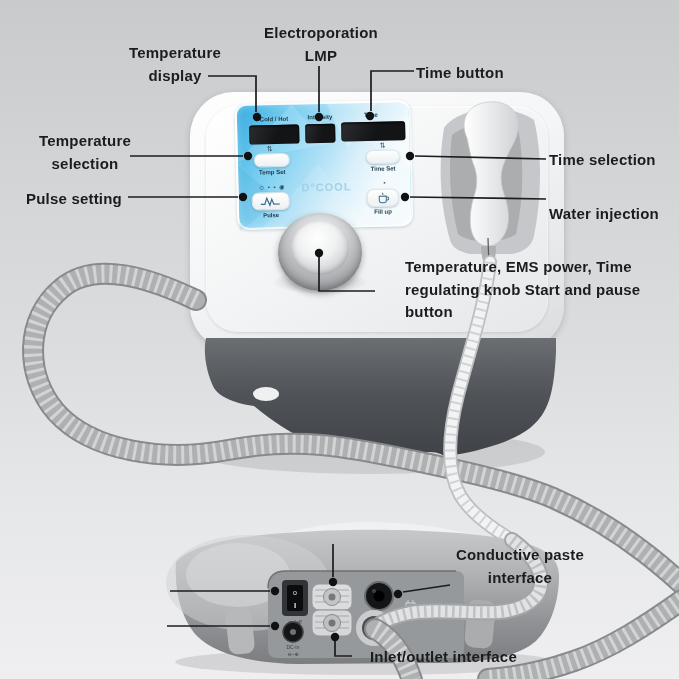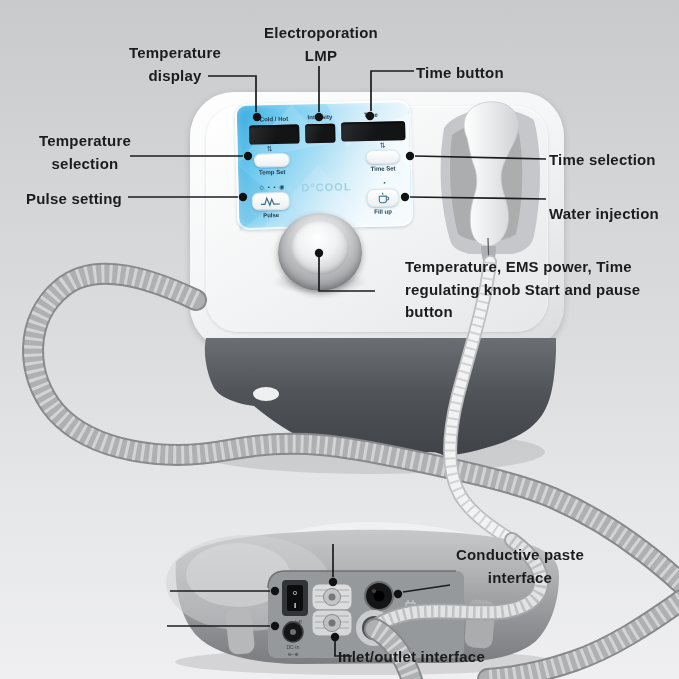--- a/index.html
+++ b/index.html
@@ -67,21 +67,21 @@
   #cl-time-display{left:416px;top:62px;white-space:nowrap;}
   #cl-temp-sel{left:22px;top:130px;width:126px;}
   #cl-pulse{left:26px;top:188px;white-space:nowrap;}
   #cl-time-sel{left:549px;top:149px;white-space:nowrap;}
   #cl-water{left:549px;top:203px;white-space:nowrap;}
   #cl-knob{left:361px;top:256px;width:256px;margin-left:44px;}
   #cl-exhaust{left:245px;top:500px;width:160px;}
   #cl-power-switch{left:67px;top:583px;white-space:nowrap;}
   #cl-power-iface{left:38px;top:618px;white-space:nowrap;}
   #cl-paste{left:451px;top:544px;width:138px;}
-  #cl-inlet{left:338px;top:646px;white-space:nowrap;}
+  #cl-inlet{left:370px;top:646px;white-space:nowrap;}
 </style>
 </head>
 <body>
 
 <div id="stage">
 
   <div class="abs" id="m-white"></div>
   <div class="abs" id="m-inner"></div>
 
   <div class="abs" id="panel">

